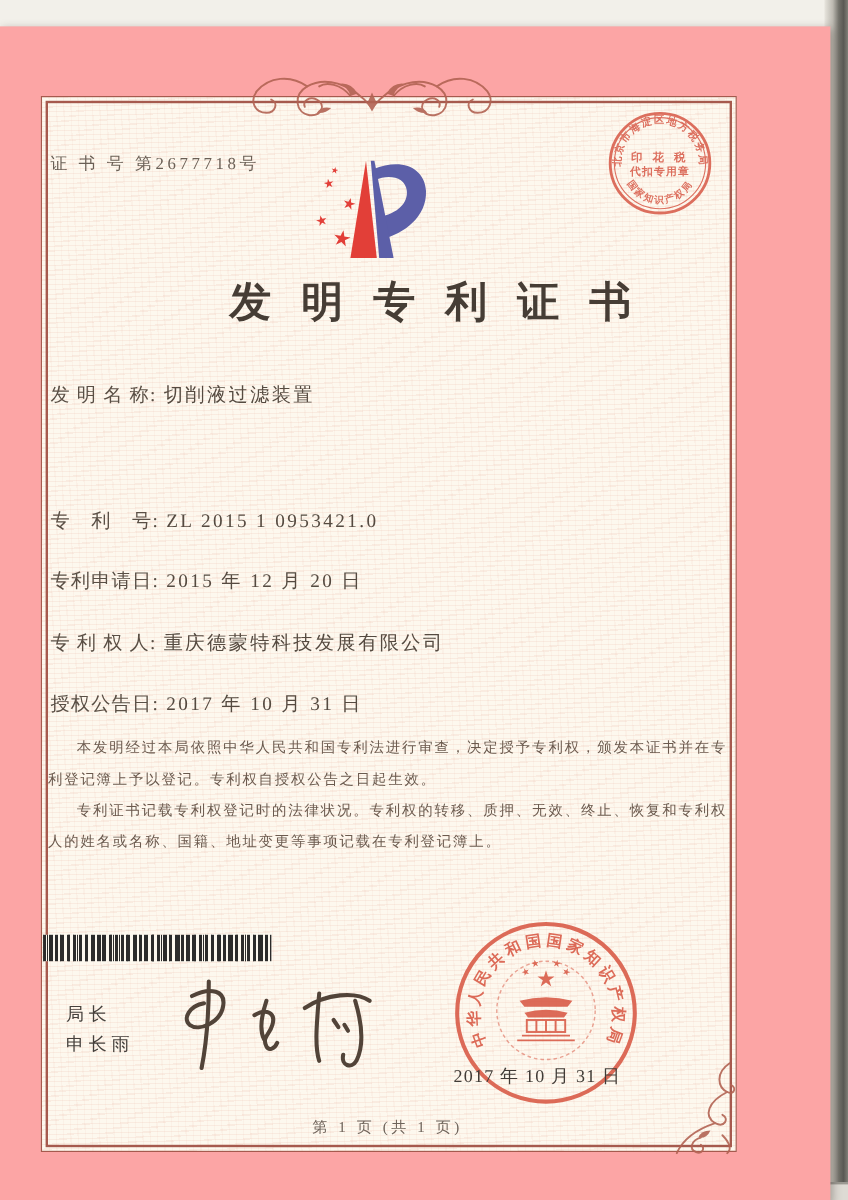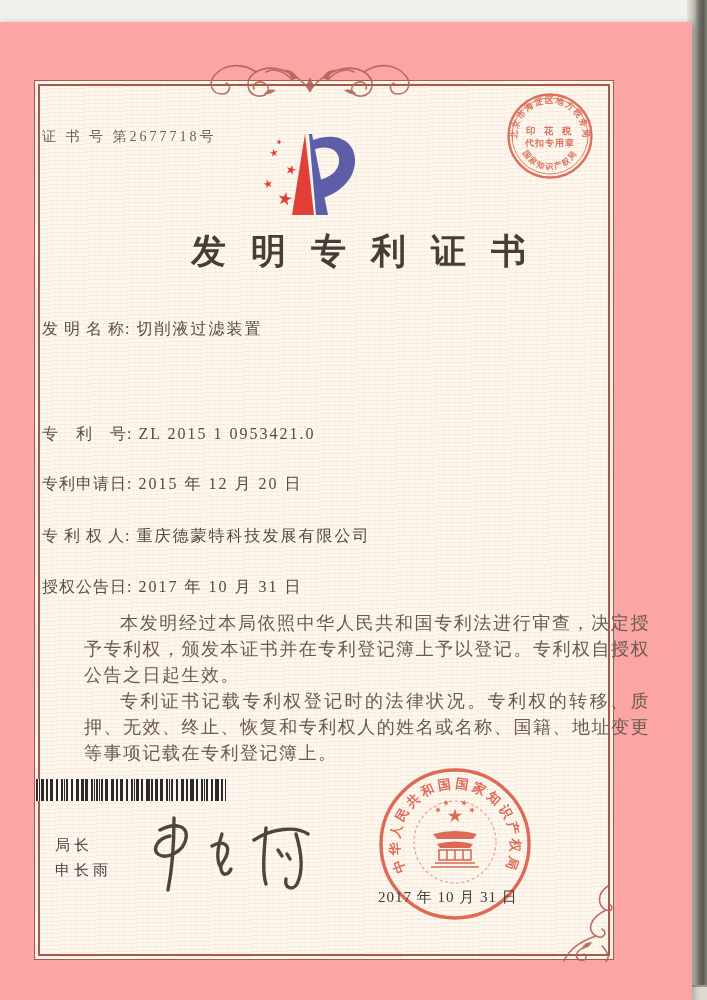--- a/index.html
+++ b/index.html
@@ -25,22 +25,22 @@
       #fdf8ee;
   }
   .frame-inner{position:absolute;inset:3px;border:2px solid #a65a4e;}
   .abs{position:absolute;}
   .cert-no{left:42px;top:106px;font-size:14px;letter-spacing:3px;color:#6a5f55;}
   .title{left:34px;top:206px;width:578px;text-align:center;
     font-size:35px;font-weight:bold;letter-spacing:25px;color:#463d35;white-space:nowrap;padding-left:48px;}
   .field{left:42px;height:24px;font-size:16px;color:#5a4f45;white-space:nowrap;}
   .flabel{letter-spacing:1px;text-align:right;}
   .fvalue{margin-left:6px;letter-spacing:2px;color:#554a40;text-align:center;}
-  .bodytext{left:40px;top:588px;width:566px;color:#6b5a4e;font-size:18px;line-height:26px;
-    text-align:justify;margin-left:44px;}
+  .bodytext{left:40px;top:588px;width:566px;color:#6b5a4e;font-size:12px;line-height:26px;
+    text-align:justify;}
   .bodytext p{margin:0;text-indent:2em;letter-spacing:1.5px;}
   .barcode{left:36px;top:757px;width:190px;height:22px;
     background:
       repeating-linear-gradient(90deg,#2b2b2b 0 2px,rgba(0,0,0,0) 2px 5px),
       repeating-linear-gradient(90deg,#2b2b2b 0 1px,rgba(0,0,0,0) 1px 7px),
       repeating-linear-gradient(90deg,rgba(0,0,0,0) 0 3px,#2b2b2b 3px 4px,rgba(0,0,0,0) 4px 11px);
     background-color:#fbf7ee;}
   .director-title{left:55px;top:814px;font-size:15px;letter-spacing:4px;color:#45403c;}
   .director-name{left:55px;top:839px;font-size:15px;letter-spacing:4px;color:#45403c;}
   .seal-date{left:378px;top:866px;font-size:15px;letter-spacing:1px;color:#413c37;z-index:6;}
@@ -183,14 +183,15 @@
         <rect x="70" y="92" width="32" height="10"></rect>
         <path d="M78,92 v10 M86,92 v10 M94,92 v10"></path>
         <path d="M66,105 H106"></path>
         <path d="M62,109 H110"></path>
       </g>
     </g>
   </svg>
 
   <div class="abs seal-date">2017 年 10 月 31 日</div>
 
+  <div class="abs footer">第 1 页 (共 1 页)</div>
 
 </div>
 
 </body></html>

